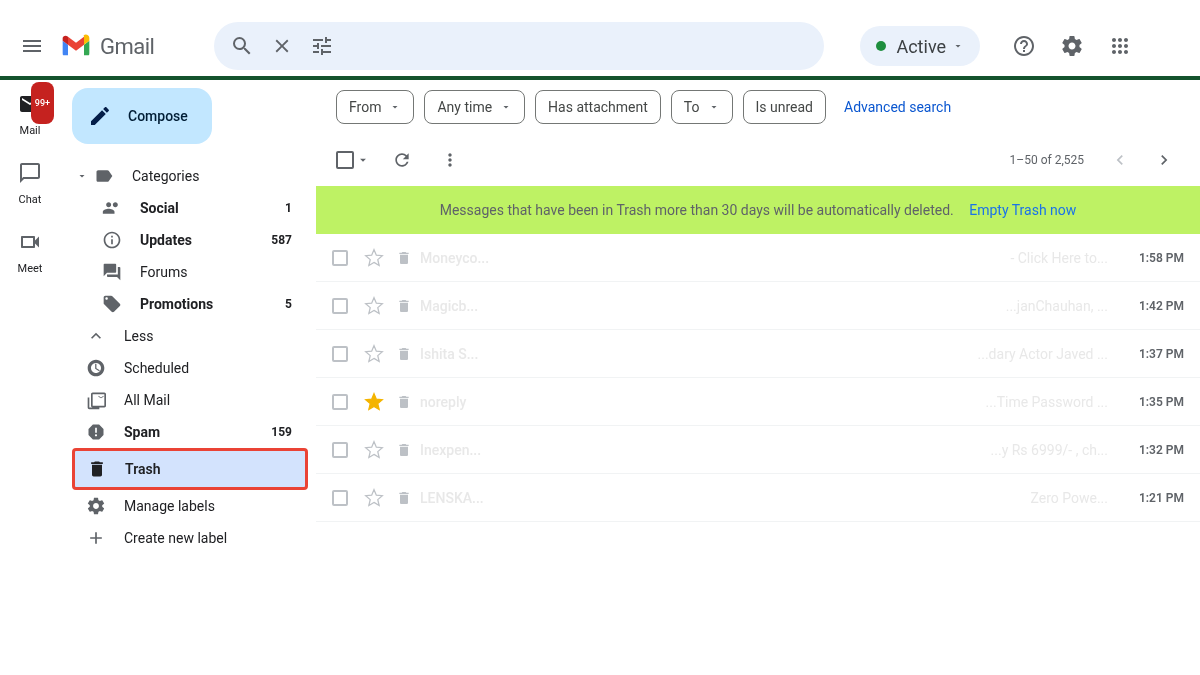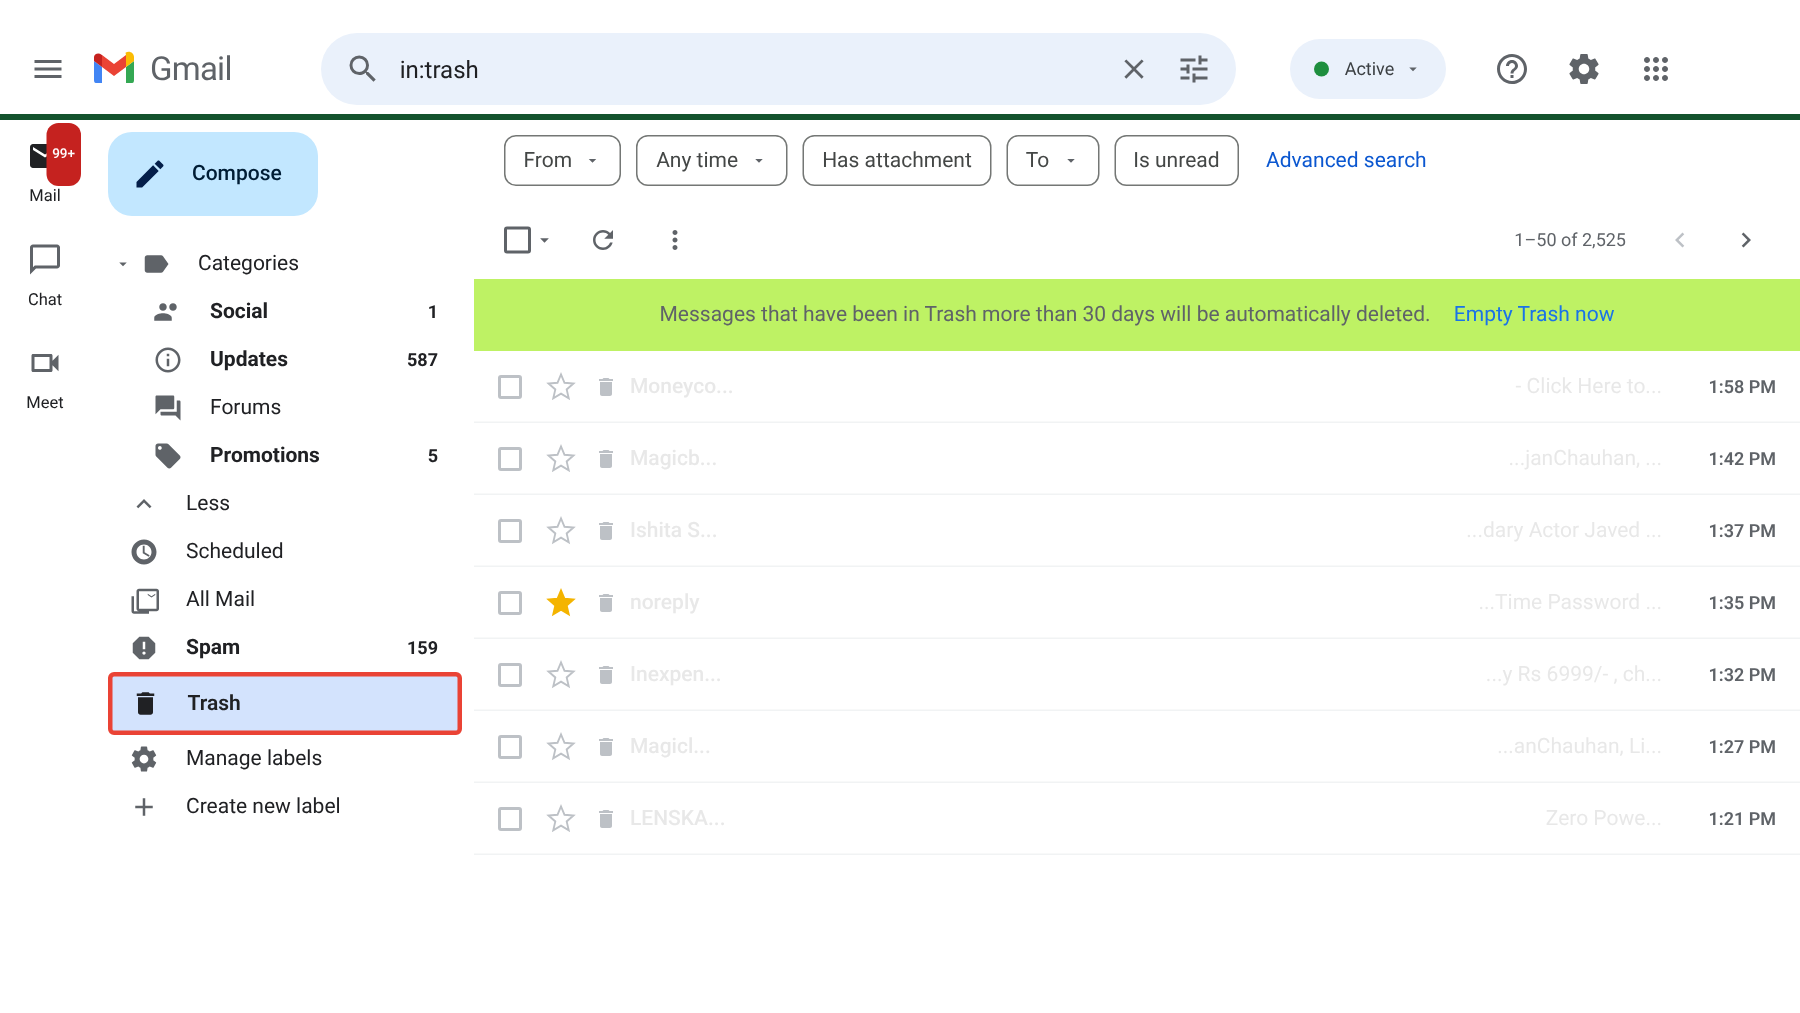--- a/index.html
+++ b/index.html
@@ -10,21 +10,21 @@
     .logo-area { display: flex; align-items: center; margin-left: 4px; }
     .gmail-icon { width: 32px; height: 32px; }
     .gmail-text { font-size: 22px; color: #5f6368; margin-left: 8px; letter-spacing: -0.5px; }
     
     .search-box { display: flex; align-items: center; background: #eaf1fb; border-radius: 28px; height: 48px; margin-left: 60px; width: 610px; padding: 0 8px; }
     .search-icon-box, .clear-icon-box, .tune-icon-box { width: 40px; height: 40px; display: flex; align-items: center; justify-content: center; cursor: pointer; border-radius: 50%; }
     .search-input { flex: 1; border: none; background: transparent; font-size: 16px; color: #202124; outline: none; padding: 0 4px; }
     
     .status-pill { display: flex; align-items: center; background: #eaf1fb; border-radius: 20px; height: 40px; padding: 0 16px; margin-left: 36px; cursor: pointer; }
     .status-dot { width: 10px; height: 10px; background: #1e8e3e; border-radius: 50%; margin-right: 10px; }
-    .status-text { font-size: 12px; color: #3c4043; margin-right: 6px; }
+    .status-text { font-size: 18px; color: #3c4043; margin-right: 6px; }
     
     .header-icons { display: flex; align-items: center; margin-left: 24px; gap: 8px; }
     .header-icon-btn { width: 40px; height: 40px; display: flex; align-items: center; justify-content: center; cursor: pointer; border-radius: 50%; }
     
     .main-layout { display: flex; height: calc(100% - 80px); }
     
     .left-rail { width: 60px; display: flex; flex-direction: column; align-items: center; padding-top: 8px; gap: 20px; }
     .rail-item { display: flex; flex-direction: column; align-items: center; cursor: pointer; position: relative; }
     .rail-icon-box { width: 32px; height: 32px; display: flex; align-items: center; justify-content: center; }
     .rail-label { font-size: 11px; color: #202124; margin-top: 4px; }
@@ -96,21 +96,20 @@
     </svg>
     <span class="gmail-text">Gmail</span>
   </div>
 
   <div class="search-box">
     <div class="search-icon-box">
       <svg width="24" height="24" viewBox="0 0 24 24">
           <path fill="#5f6368" d="M15.5 14h-.79l-.28-.27A6.47 6.47 0 0016 9.5 6.5 6.5 0 109.5 16c1.61 0 3.09-.59 4.23-1.57l.27.28v.79l5 4.99L20.49 19l-4.99-5zm-6 0C7.01 14 5 11.99 5 9.5S7.01 5 9.5 5 14 7.01 14 9.5 11.99 14 9.5 14z"></path>
         </svg>
     </div>
-    <input class="search-input" type="text" value="in:trash" style="">
     <div class="clear-icon-box">
       <svg width="22" height="22" viewBox="0 0 24 24">
           <path fill="#5f6368" d="M19 6.41L17.59 5 12 10.59 6.41 5 5 6.41 10.59 12 5 17.59 6.41 19 12 13.41 17.59 19 19 17.59 13.41 12z"></path>
         </svg>
     </div>
     <div class="tune-icon-box">
       <svg width="24" height="24" viewBox="0 0 24 24">
           <path fill="#5f6368" d="M3 17v2h6v-2H3zM3 5v2h10V5H3zm10 16v-2h8v-2h-8v-2h-2v6h2zM7 9v2H3v2h4v2h2V9H7zm14 4v-2H11v2h10zm-6-4h2V7h4V5h-4V3h-2v6z"></path>
         </svg>
     </div>
@@ -451,37 +450,19 @@
     <div class="row-star ">
       <svg width="20" height="20" viewBox="0 0 24 24">
               <path fill="none" stroke="#bdc1c6" stroke-width="1.5" d="M12 17.27L18.18 21l-1.64-7.03L22 9.24l-7.19-.61L12 2 9.19 8.63 2 9.24l5.46 4.73L5.82 21z"></path>
             </svg>
     </div>
     <div class="row-trash-icon">
       <svg width="16" height="16" viewBox="0 0 24 24">
               <path fill="#bdc1c6" d="M6 19c0 1.1.9 2 2 2h8c1.1 0 2-.9 2-2V7H6v12zM19 4h-3.5l-1-1h-5l-1 1H5v2h14V4z"></path>
             </svg>
     </div>
-    <div class="row-sender">Magicl...</div>
-    <div class="row-subject">...anChauhan, Li...</div>
-    <div class="row-time">1:27 PM</div>
-  </div>
-        <div class="email-row">
-    <div class="row-cb">
-            <div class="checkbox-empty" style="border-color:#bdc1c6;width:16px;height:16px"></div>
-          </div>
-    <div class="row-star ">
-      <svg width="20" height="20" viewBox="0 0 24 24">
-              <path fill="none" stroke="#bdc1c6" stroke-width="1.5" d="M12 17.27L18.18 21l-1.64-7.03L22 9.24l-7.19-.61L12 2 9.19 8.63 2 9.24l5.46 4.73L5.82 21z"></path>
-            </svg>
-    </div>
-    <div class="row-trash-icon">
-      <svg width="16" height="16" viewBox="0 0 24 24">
-              <path fill="#bdc1c6" d="M6 19c0 1.1.9 2 2 2h8c1.1 0 2-.9 2-2V7H6v12zM19 4h-3.5l-1-1h-5l-1 1H5v2h14V4z"></path>
-            </svg>
-    </div>
     <div class="row-sender">LENSKA...</div>
     <div class="row-subject">Zero Powe...</div>
     <div class="row-time">1:21 PM</div>
   </div>
       </div>
   </div>
 </div>
 
 </body></html>

